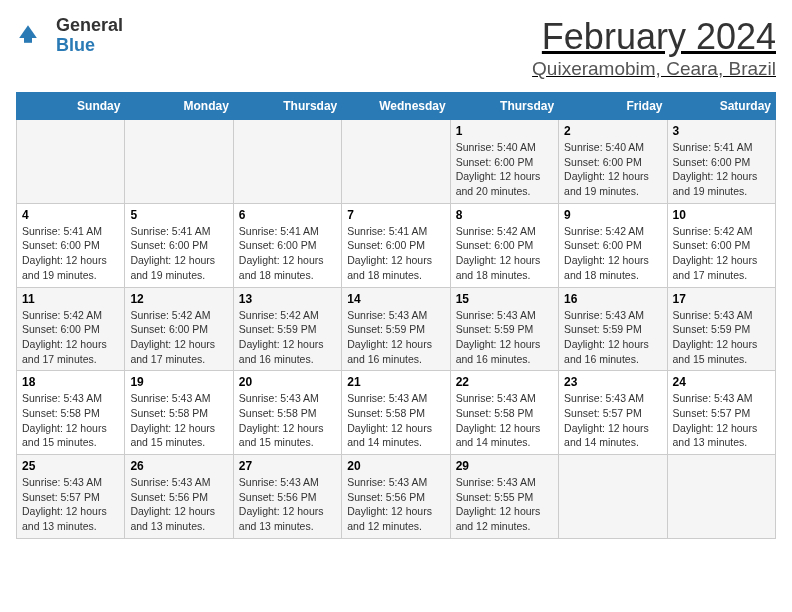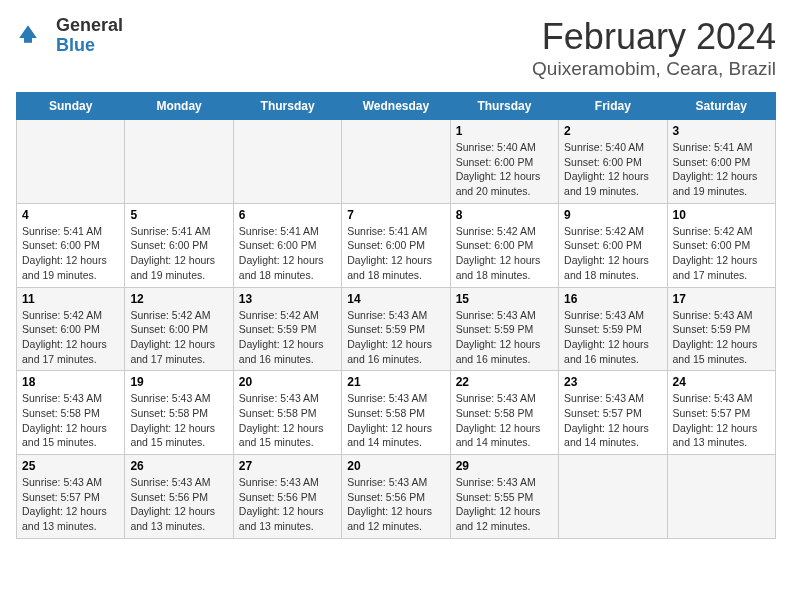--- a/index.html
+++ b/index.html
@@ -27,40 +27,41 @@
       line-height: 1.1;
     }
     .logo-general { color: #333; }
     .logo-blue { color: #2a7ab5; }
     .logo-icon {
       width: 24px;
       height: 24px;
     }
     .title-block {
       text-align: right;
+      text-decoration: underline;
     }
     .calendar-title {
       font-size: 36px;
       font-weight: normal;
       color: #333;
     }
     .calendar-subtitle {
       font-size: 19px;
       color: #555;
     }
     table {
       width: 100%;
       border-collapse: collapse;
       font-size: 11px;
     }
     thead tr th {
       background-color: #2a7ab5;
       color: #fff;
       padding: 6px 4px;
-      text-align: center;
+      text-align: right;
       font-size: 12px;
       font-weight: bold;
       border: 1px solid #2a7ab5;
     }
     tbody tr td {
       border: 1px solid #ccc;
       vertical-align: top;
       padding: 4px 5px;
       width: calc(100% / 7);
       min-height: 80px;

